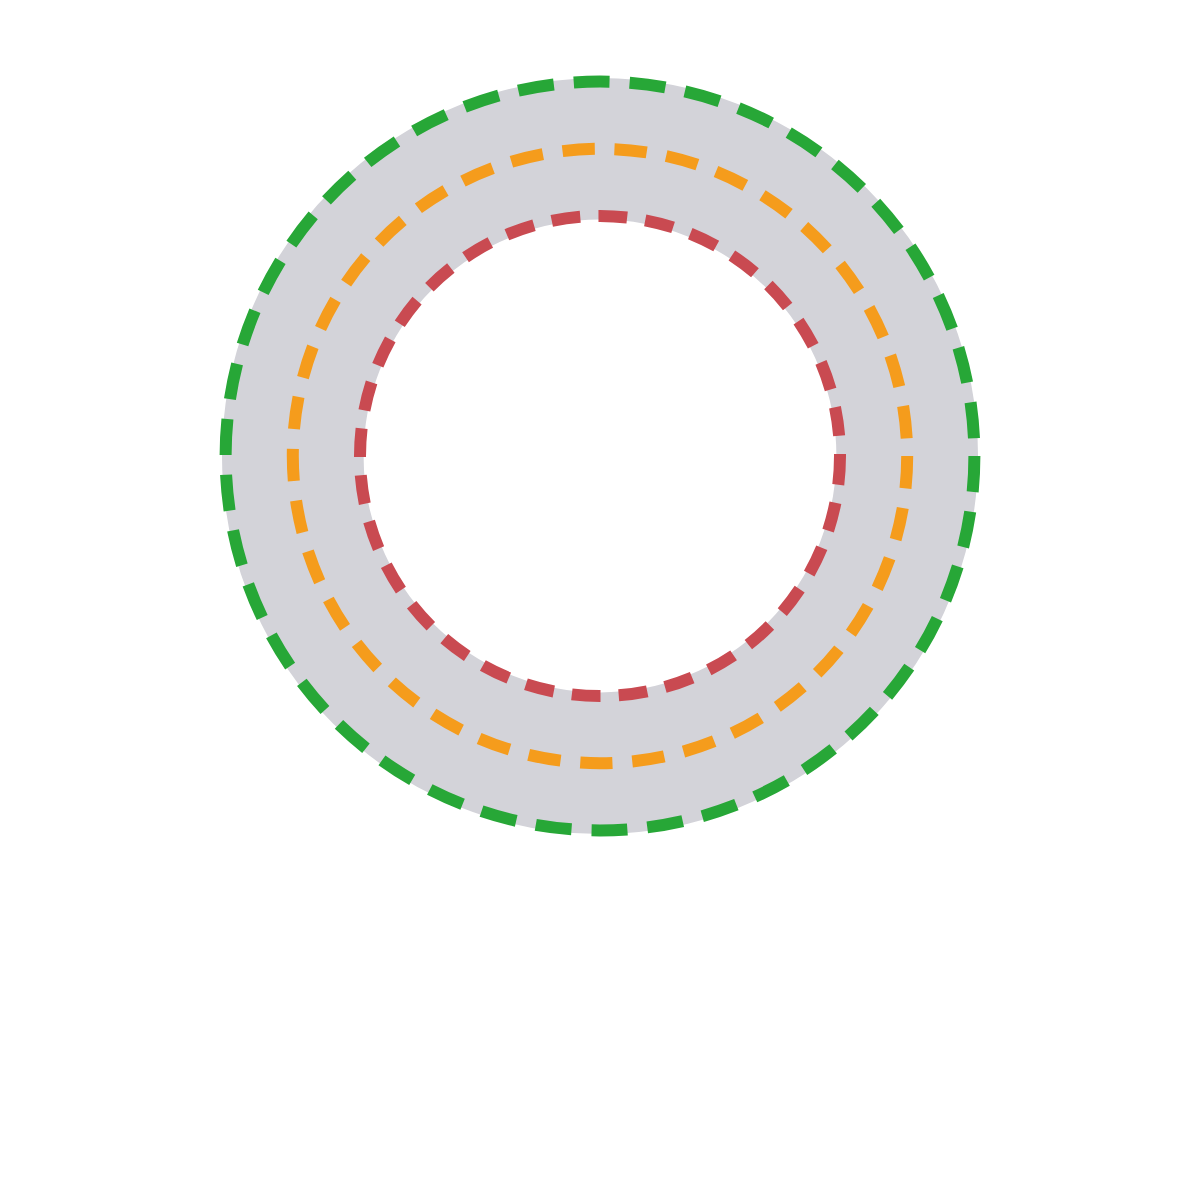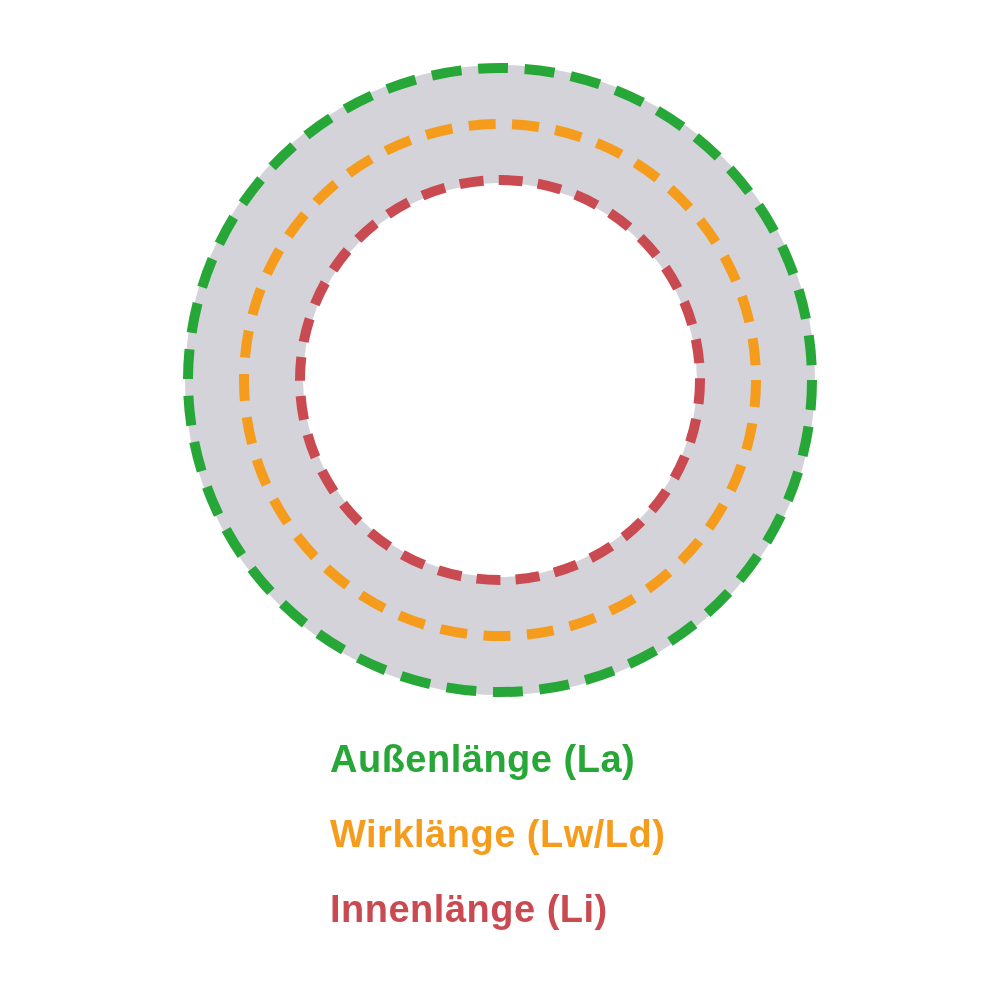--- a/index.html
+++ b/index.html
@@ -48,19 +48,14 @@
 
     <circle cx="500" cy="380" r="256" fill="none" stroke-width="118" stroke="#d3d3d9"></circle>
 
     <circle cx="500" cy="380" r="312" fill="none" stroke-width="10" stroke-dasharray="30 16.7" stroke="#27a737"></circle>
 
     <circle cx="500" cy="380" r="256" fill="none" stroke-width="10" stroke-dasharray="27 16.5" stroke="#f59c1c"></circle>
 
     <circle cx="500" cy="380" r="200" fill="none" stroke-width="10" stroke-dasharray="24 15.2" stroke="#c94a51"></circle>
   </svg>
 
-  <div class="legend">
-    <div class="legend-item" style="color: rgb(39, 167, 55);">Außenlänge (La)</div>
-    <div class="legend-item" style="color: rgb(245, 156, 28);">Wirklänge (Lw/Ld)</div>
-    <div class="legend-item" style="color: rgb(201, 74, 81);">Innenlänge (Li)</div>
-  </div>
 
 </div>
 
 </body></html>

